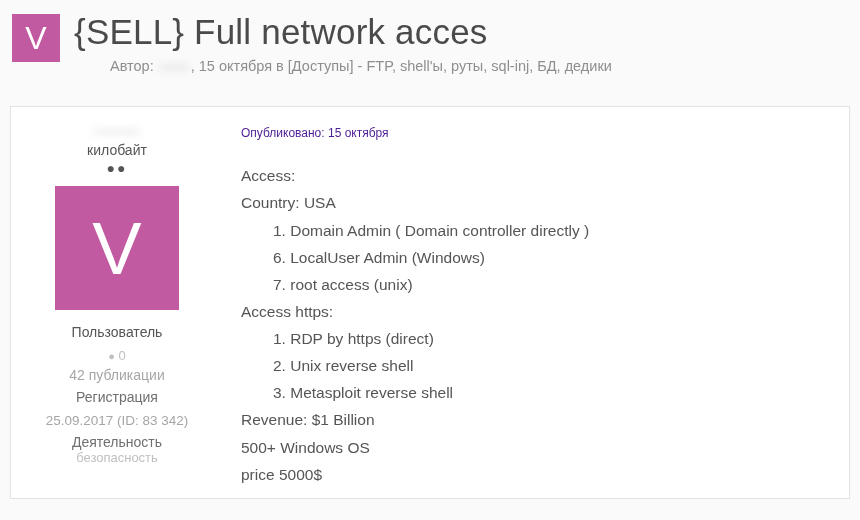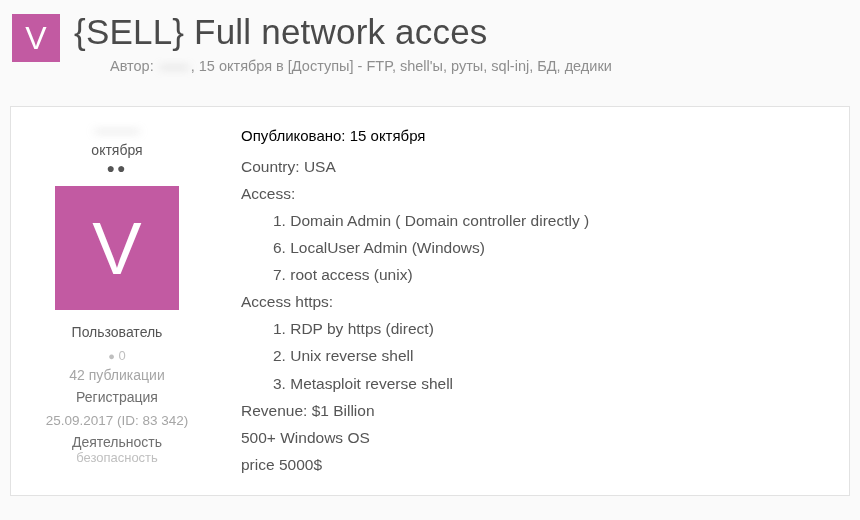--- a/index.html
+++ b/index.html
@@ -101,62 +101,62 @@
   .activity-label { color: #6f6f6f; }
   .activity-val { color: #bfbfbf; font-size: 13px; }
 
   .content {
     flex: 1;
     padding: 16px 18px 10px 18px;
     font-size: 15.5px;
     line-height: 1.75;
     color: #555;
   }
-  .posted { color: #000000; margin-bottom: 3px; font-size: 15px; }
+  .posted { color: #4c1d95; margin-bottom: 18px; font-size: 12px; }
   .content .line { }
   .content .indent1 { padding-left: 32px; }
 </style>
 </head>
 <body>
 
 <div class="header">
   <div class="avatar-sm">V</div>
   <div class="title-block">
     <div class="thread-title">{SELL} Full network acces</div>
     <div class="byline">
       <span class="label">Автор:</span>
       <span class="author-masked">——</span><span>, </span><span class="link">15 октября</span><span> в </span><span class="link">[Доступы]</span><span class="link"> - FTP, shell'ы, руты, sql-inj, БД, дедики</span>
     </div>
   </div>
 </div>
 
 <div class="post">
   <div class="sidebar">
     <div class="username-masked">———</div>
-    <div class="rank">октября</div>
+    <div class="rank">килобайт</div>
     <div class="pips">●●</div>
     <div class="avatar-lg">V</div>
     <div class="role">Пользователь</div>
     <div class="rep">
       <span class="dot">●</span><span> 0</span>
     </div>
     <div class="pubs">42 публикации</div>
     <div class="reg-label">Регистрация</div>
     <div class="reg-val">25.09.2017 (ID: 83 342)</div>
     <div class="activity-label">Деятельность</div>
     <div class="activity-val">безопасность</div>
   </div>
 
   <div class="content">
     <div class="posted">
       <span>Опубликовано: </span><span>15 октября</span>
     </div>
 
+    <div class="line">Access:</div>
     <div class="line">Country: USA</div>
-    <div class="line">Access:</div>
     <div class="line indent1">1. Domain Admin  ( Domain controller directly )</div>
     <div class="line indent1">6. LocalUser Admin  (Windows)</div>
     <div class="line indent1">7. root access (unix)</div>
     <div class="line">Access https:</div>
     <div class="line indent1">1. RDP by https (direct)</div>
     <div class="line indent1">2. Unix reverse shell</div>
     <div class="line indent1">3. Metasploit reverse shell</div>
     <div class="line">Revenue: $1 Billion</div>
     <div class="line">500+ Windows OS</div>
     <div class="line">price 5000$</div>

